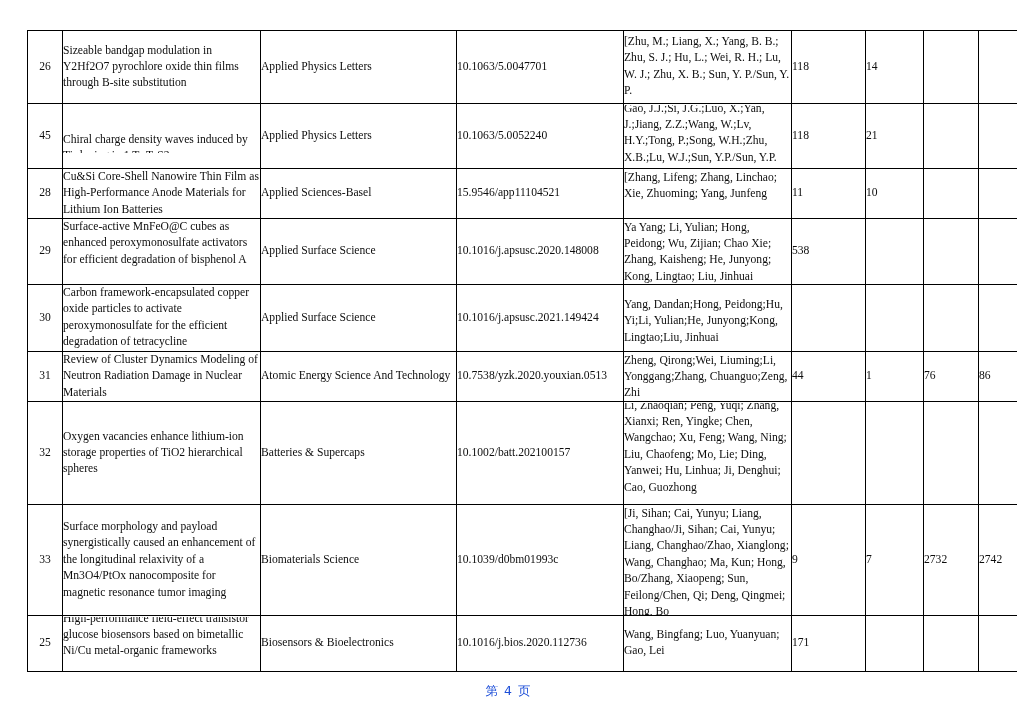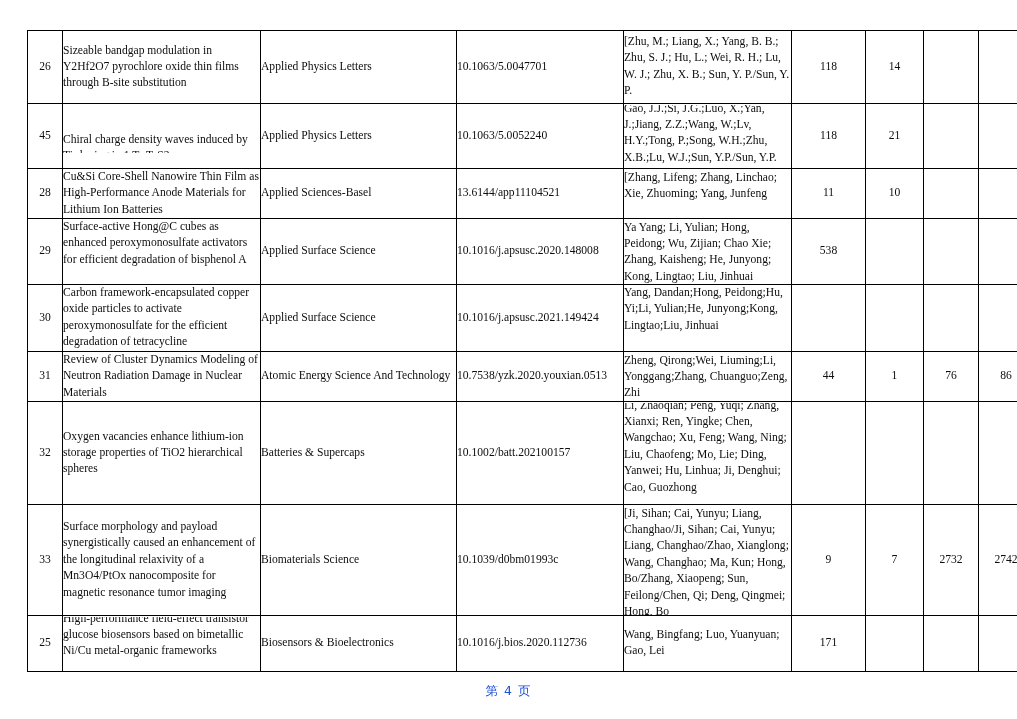--- a/index.html
+++ b/index.html
@@ -55,21 +55,21 @@
 
   .cell-idx {
     text-align: center;
     font-size: 11.6px;
   }
   .cell-text {
     padding: 0 4px 0 5px;
     text-align: left;
   }
   .cell-num {
-    text-align: center;
+    text-align: left;
     font-size: 11.6px;
   }
 
   
   .clip-box {
     position: relative;
     overflow: hidden;
     display: block;
   }
   .clip-inner {
@@ -150,37 +150,37 @@
       </tr>
 
       <tr style="height:50px">
         <td class="cell-idx">28</td>
         <td class="cell-text">
           <span class="clip-box" style="height:49px">
               <span class="clip-inner" style="top:0">Cu&amp;Si Core-Shell Nanowire Thin Film as High-Performance Anode Materials for Lithium Ion Batteries</span>
             </span>
         </td>
         <td class="cell-text">Applied Sciences-Basel</td>
-        <td class="cell-text">13.6144/app11104521</td>
+        <td class="cell-text">15.9546/app11104521</td>
         <td class="cell-text">
           <span class="clip-box" style="height:48px">
               <span class="clip-inner" style="top:0">[Zhang, Lifeng; Zhang, Linchao; Xie, Zhuoming; Yang, Junfeng</span>
             </span>
         </td>
         <td class="cell-num">11</td>
         <td class="cell-num">10</td>
         <td class="cell-num"></td>
         <td class="cell-num"></td>
       </tr>
 
       <tr style="height:65px">
         <td class="cell-idx">29</td>
         <td class="cell-text">
           <span class="clip-box" style="height:65px">
-              <span class="clip-inner" style="top:0">Surface-active Hong@C cubes as enhanced peroxymonosulfate activators for efficient degradation of bisphenol A</span>
+              <span class="clip-inner" style="top:0">Surface-active MnFeO@C cubes as enhanced peroxymonosulfate activators for efficient degradation of bisphenol A</span>
             </span>
         </td>
         <td class="cell-text">Applied Surface Science</td>
         <td class="cell-text">10.1016/j.apsusc.2020.148008</td>
         <td class="cell-text">
           <span class="clip-box" style="height:64px">
               <span class="clip-inner" style="top:0">Ya Yang; Li, Yulian; Hong, Peidong; Wu, Zijian; Chao Xie; Zhang, Kaisheng; He, Junyong; Kong, Lingtao; Liu, Jinhuai</span>
             </span>
         </td>
         <td class="cell-num">538</td>
@@ -193,21 +193,21 @@
         <td class="cell-idx">30</td>
         <td class="cell-text">
           <span class="clip-box" style="height:66px">
               <span class="clip-inner" style="top:0">Carbon framework-encapsulated copper oxide particles to activate peroxymonosulfate for the efficient degradation of tetracycline</span>
             </span>
         </td>
         <td class="cell-text">Applied Surface Science</td>
         <td class="cell-text">10.1016/j.apsusc.2021.149424</td>
         <td class="cell-text">
           <span class="clip-box" style="height:66px">
-              <span class="clip-inner" style="top:0">Yang, Dandan;Hong, Peidong;Hu, Yi;Li, Yulian;He, Junyong;Kong, Lingtao;Liu, Jinhuai</span>
+              <span class="clip-inner" style="top:12px">Yang, Dandan;Hong, Peidong;Hu, Yi;Li, Yulian;He, Junyong;Kong, Lingtao;Liu, Jinhuai</span>
             </span>
         </td>
         <td class="cell-num"></td>
         <td class="cell-num"></td>
         <td class="cell-num"></td>
         <td class="cell-num"></td>
       </tr>
 
       <tr style="height:47px">
         <td class="cell-idx">31</td>

